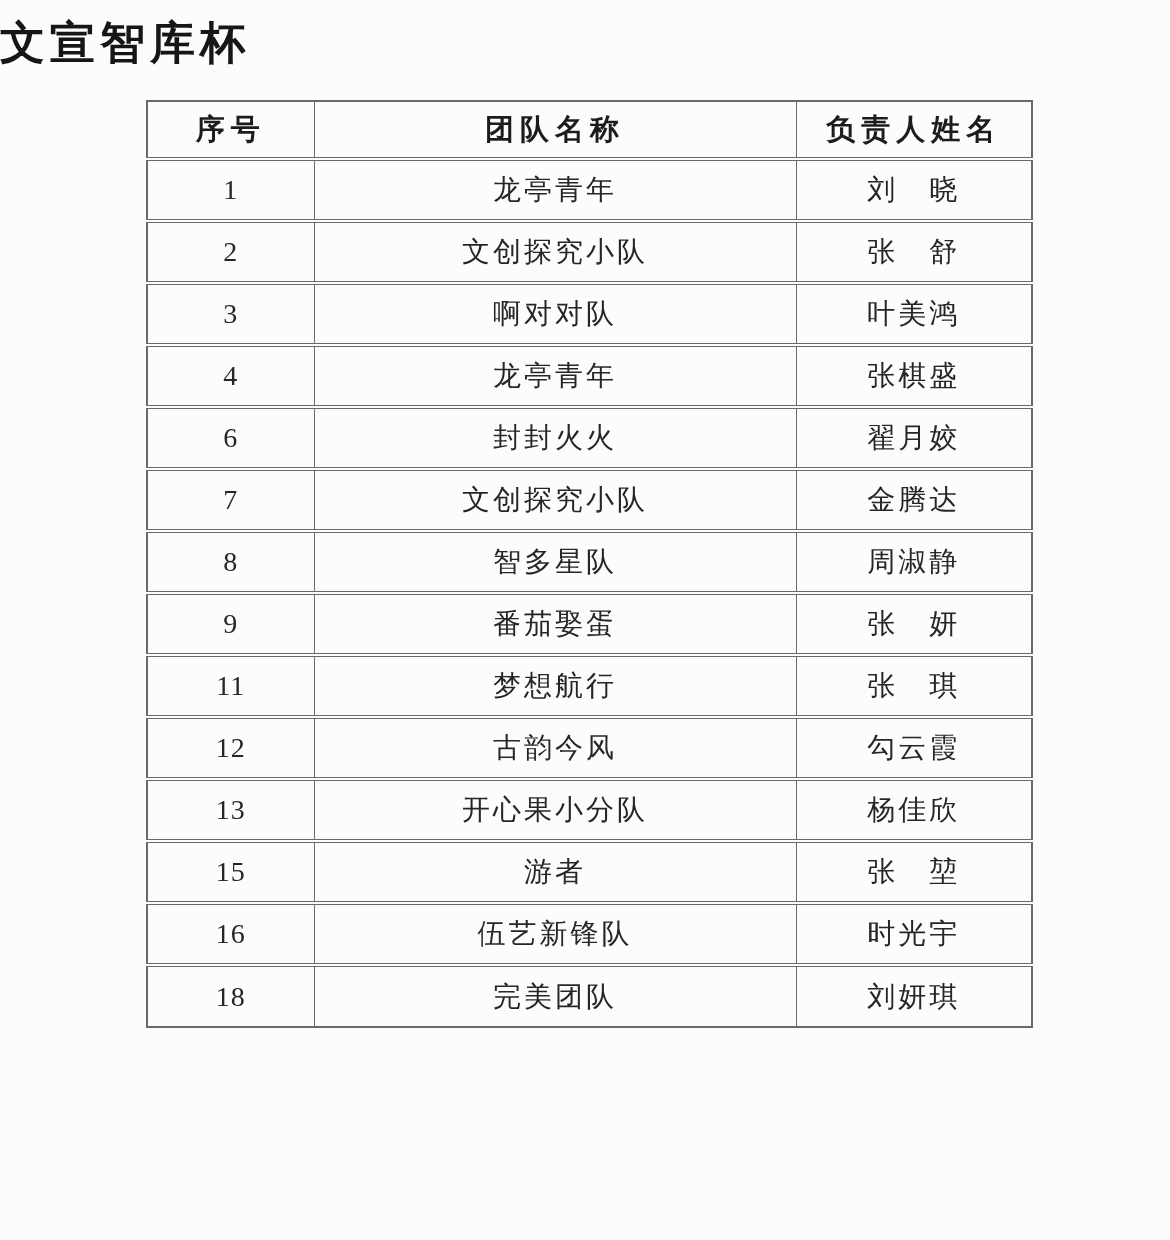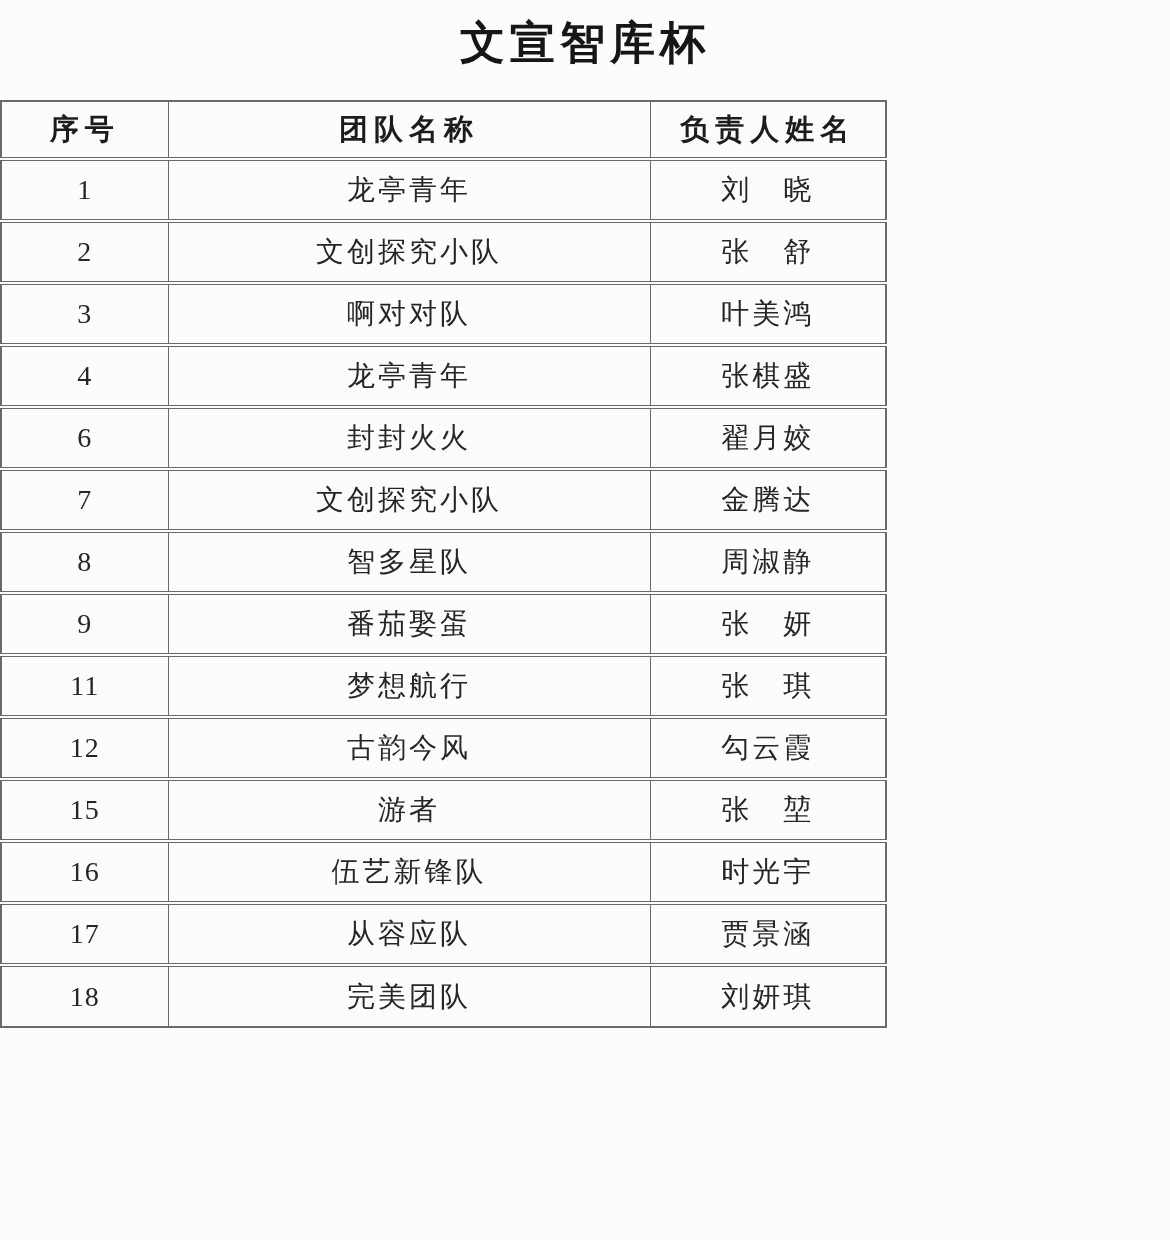--- a/index.html
+++ b/index.html
@@ -9,29 +9,30 @@
     background: var(--background, #fcfcfc);
     color: var(--text, #262626);
     font-family: "Liberation Serif", "DejaVu Serif", serif;
     overflow: hidden;
   }
   .page-title {
     margin: 0;
     padding-top: 20px;
     height: 44px;
     line-height: 46px;
-    text-align: center;
+    text-align: left;
     font-size: 45px;
     font-weight: bold;
     letter-spacing: 5px;
     color: #161616;
   }
   table.roster {
     table-layout: fixed;
     border-collapse: collapse;
+    margin-left: 146px;
     margin-top: 36px;
     width: 885px;
   }
   .col-no     { width: 167px; }
   .col-team   { width: 482px; }
   .col-leader { width: 236px; }
   th, td {
     box-sizing: border-box;
     text-align: center;
     vertical-align: middle;
@@ -123,33 +124,33 @@
         <td class="cell-no">11</td>
         <td class="cell-team">梦想航行</td>
         <td class="cell-leader">张　琪</td>
       </tr>
       <tr>
         <td class="cell-no">12</td>
         <td class="cell-team">古韵今风</td>
         <td class="cell-leader">勾云霞</td>
       </tr>
       <tr>
+        <td class="cell-no">13</td>
+        <td class="cell-team">开心果小分队</td>
+        <td class="cell-leader">杨佳欣</td>
+      </tr>
+      <tr>
         <td class="cell-no">15</td>
         <td class="cell-team">游者</td>
         <td class="cell-leader">张　堃</td>
       </tr>
       <tr>
         <td class="cell-no">16</td>
         <td class="cell-team">伍艺新锋队</td>
         <td class="cell-leader">时光宇</td>
       </tr>
       <tr>
-        <td class="cell-no">17</td>
-        <td class="cell-team">从容应队</td>
-        <td class="cell-leader">贾景涵</td>
-      </tr>
-      <tr>
         <td class="cell-no">18</td>
         <td class="cell-team">完美团队</td>
         <td class="cell-leader">刘妍琪</td>
       </tr>
     </tbody>
 </table>
 
 </body></html>

